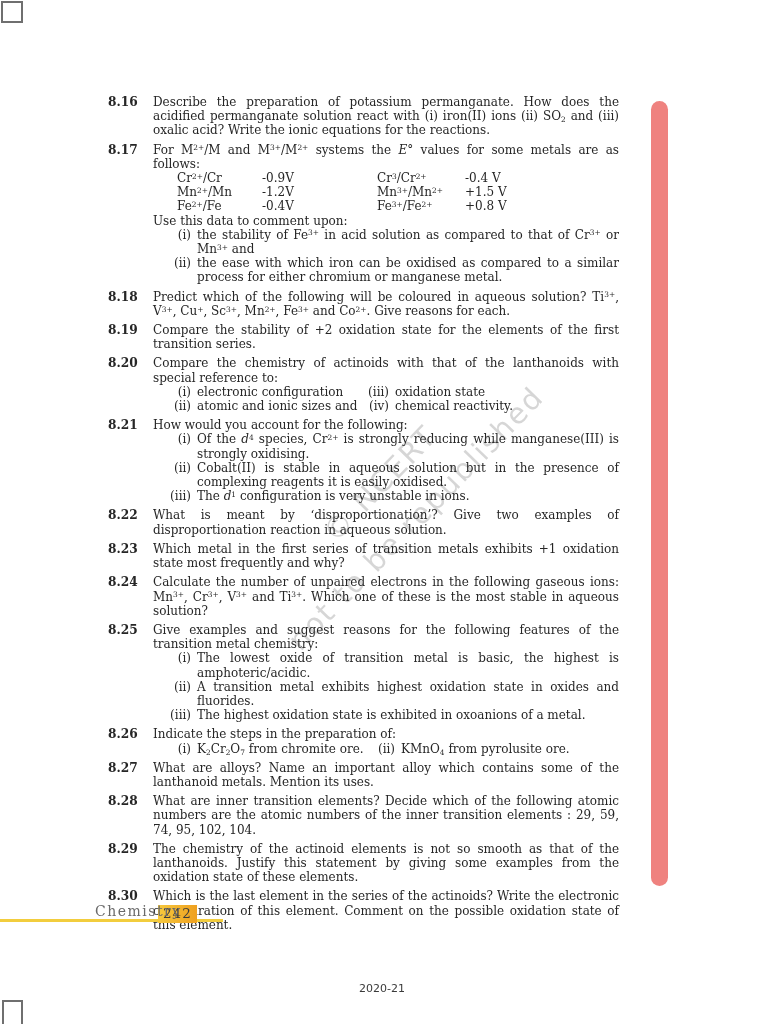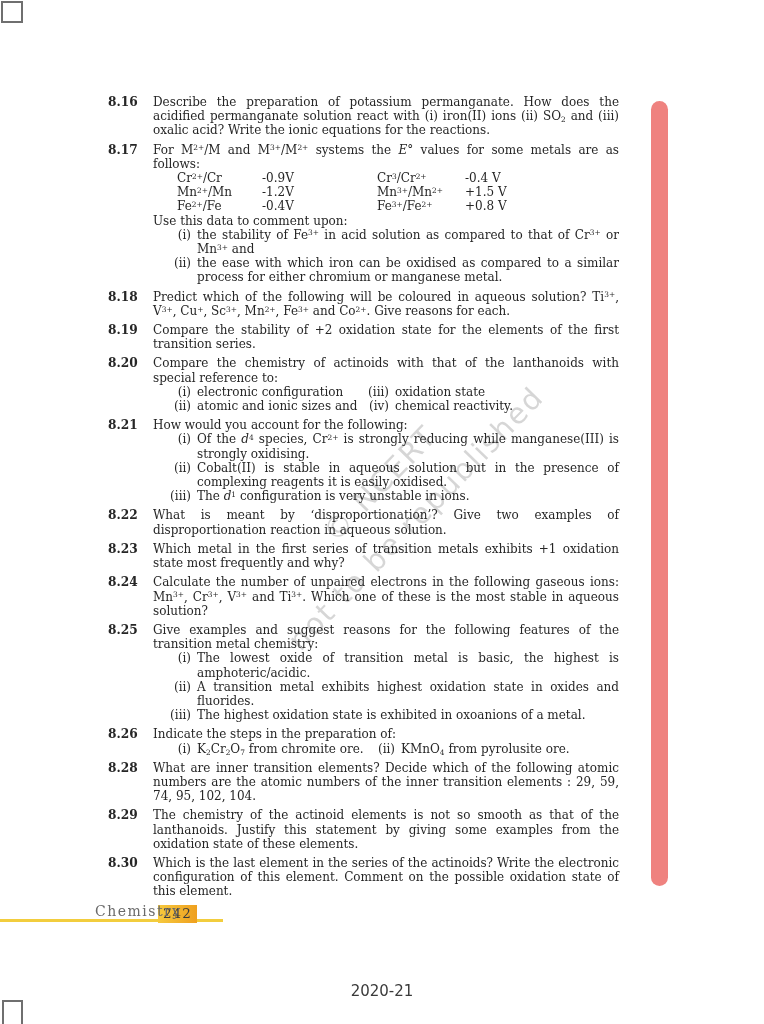--- a/index.html
+++ b/index.html
@@ -52,21 +52,21 @@
     color:#6a6a6a; z-index:3;
   }
   .page-number-badge {
     position:absolute; left:158px; top:905px; padding:0px 5px 2px 5px;
     background:linear-gradient(90deg,#f6c93e,#efa01f);
     color:#3c3c3c; font-size:13.5px; letter-spacing:1px; z-index:2;
   }
   .edition-year {
     position:absolute; left:0; top:982px; width:764px; text-align:center;
     font-family:"DejaVu Sans","Liberation Sans",sans-serif;
-    font-size:15px; color:#3a3a3a; z-index:2;
+    font-size:11px; color:#3a3a3a; z-index:2;
   }
 </style>
 </head>
 <body>
 
 <div class="page">
 
   <div class="corner tl"></div>
   <div class="corner bl"></div>
 
@@ -203,20 +203,26 @@
           <p class="qp">Indicate the steps in the preparation of:</p>
           <div class="qcols-row wide">
             <div class="qcols-label">(i)</div>
             <div class="qcols-text">K<sub>2</sub>Cr<sub>2</sub>O<sub>7</sub> from chromite ore.</div>
             <div class="qcols-label">(ii)</div>
             <div class="qcols-text">KMnO<sub>4</sub> from pyrolusite ore.</div>
           </div>
         </div>
       </div>
       <div class="question">
+        <div class="qnum">8.27</div>
+        <div class="qbody">
+          <p class="qp">What are alloys? Name an important alloy which contains some of the lanthanoid metals. Mention its uses.</p>
+        </div>
+      </div>
+      <div class="question">
         <div class="qnum">8.28</div>
         <div class="qbody">
           <p class="qp">What are inner transition elements? Decide which of the following atomic numbers are the atomic numbers of the inner transition elements : 29, 59, 74, 95, 102, 104.</p>
         </div>
       </div>
       <div class="question">
         <div class="qnum">8.29</div>
         <div class="qbody">
           <p class="qp">The chemistry of the actinoid elements is not so smooth as that of the lanthanoids. Justify this statement by giving some examples from the oxidation state of these elements.</p>
         </div>

